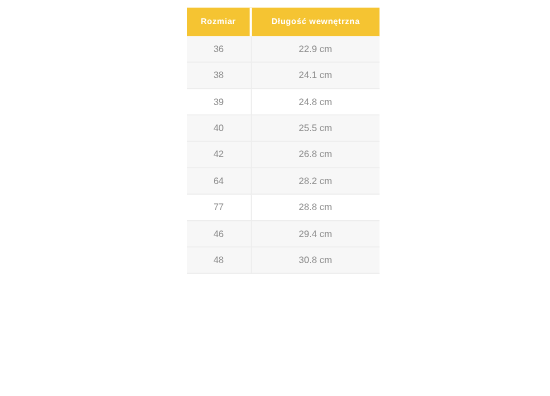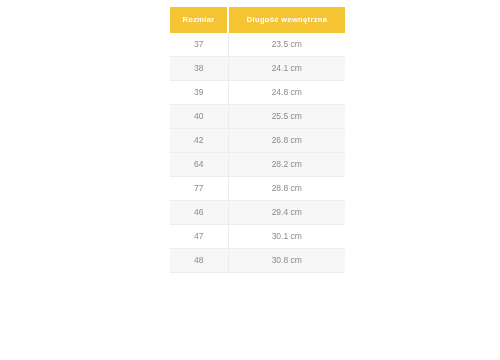--- a/index.html
+++ b/index.html
@@ -108,23 +108,23 @@
   <div id="size-table-wrap">
     <table class="size-table">
       <thead>
         <tr>
           <th class="col-size">Rozmiar</th>
           <th class="col-length">Długość wewnętrzna</th>
         </tr>
       </thead>
       <tbody id="size-table-body">
 
-          <tr class="row-even">
-            <td class="col-size">37</td>
-            <td class="col-length">23.5 cm</td>
+      <tr class="row-odd">
+            <td class="col-size">36</td>
+            <td class="col-length">22.9 cm</td>
           </tr>
           <tr class="row-odd">
             <td class="col-size">38</td>
             <td class="col-length">24.1 cm</td>
           </tr>
           <tr class="row-even">
             <td class="col-size">39</td>
             <td class="col-length">24.8 cm</td>
           </tr>
           <tr class="row-odd">
@@ -140,24 +140,20 @@
             <td class="col-length">28.2 cm</td>
           </tr>
           <tr class="row-even">
             <td class="col-size">77</td>
             <td class="col-length">28.8 cm</td>
           </tr>
           <tr class="row-odd">
             <td class="col-size">46</td>
             <td class="col-length">29.4 cm</td>
           </tr>
-          <tr class="row-even">
-            <td class="col-size">47</td>
-            <td class="col-length">30.1 cm</td>
-          </tr>
           <tr class="row-odd">
             <td class="col-size">48</td>
             <td class="col-length">30.8 cm</td>
           </tr>
         </tbody>
     </table>
   </div>
 
 </div>
 

